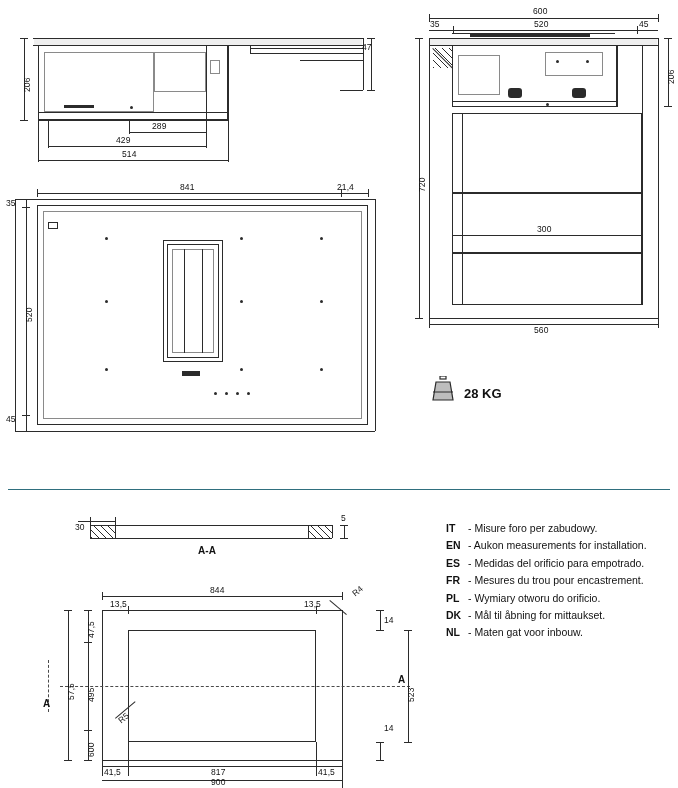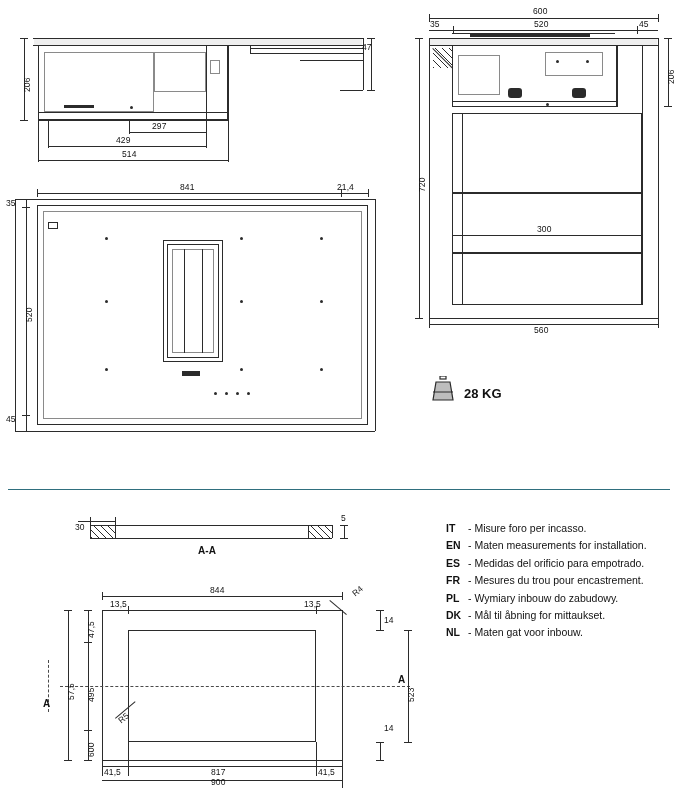--- a/index.html
+++ b/index.html
@@ -68,21 +68,21 @@
     <div class="dim rot" style="left:22px;top:92px;">206</div>
 
     <div class="ln vl" style="left:371px;top:38px;height:52px;"></div>
     <div class="ln hl" style="left:367px;top:38px;width:8px;"></div>
     <div class="ln hl" style="left:367px;top:90px;width:8px;"></div>
     <div class="dim" style="left:362px;top:42px;">47</div>
 
     <div class="ln vl" style="left:129px;top:120px;height:14px;"></div>
     <div class="ln vl" style="left:206px;top:120px;height:14px;"></div>
     <div class="ln hl" style="left:129px;top:132px;width:77px;"></div>
-    <div class="dim" style="left:152px;top:121px;">297</div>
+    <div class="dim" style="left:152px;top:121px;">289</div>
 
     <div class="ln vl" style="left:48px;top:120px;height:28px;"></div>
     <div class="ln vl" style="left:206px;top:132px;height:16px;"></div>
     <div class="ln hl" style="left:48px;top:146px;width:158px;"></div>
     <div class="dim" style="left:116px;top:135px;">429</div>
 
     <div class="ln vl" style="left:38px;top:120px;height:42px;"></div>
     <div class="ln vl" style="left:228px;top:120px;height:42px;"></div>
     <div class="ln hl" style="left:38px;top:160px;width:190px;"></div>
     <div class="dim" style="left:122px;top:149px;">514</div>
@@ -325,22 +325,22 @@
     <div class="ln hl" style="left:128px;top:766px;width:188px;"></div>
     <div class="dim" style="left:211px;top:767px;">817</div>
     <div class="ln hl" style="left:316px;top:766px;width:26px;"></div>
     <div class="dim" style="left:318px;top:767px;">41,5</div>
 
     <div class="ln hl" style="left:102px;top:780px;width:240px;"></div>
     <div class="dim" style="left:211px;top:777px;">900</div>
   </div>
 
   <div class="legend" style="left:446px;top:520px;width:232px;">
-    <div><span class="code" style="width:22px;">IT</span><span>- Misure foro per incasso.</span></div>
-    <div><span class="code" style="width:22px;">EN</span><span>- Maten measurements for installation.</span></div>
+    <div><span class="code" style="width:22px;">IT</span><span>- Misure foro per zabudowy.</span></div>
+    <div><span class="code" style="width:22px;">EN</span><span>- Aukon measurements for installation.</span></div>
     <div><span class="code" style="width:22px;">ES</span><span>- Medidas del orificio para empotrado.</span></div>
     <div><span class="code" style="width:22px;">FR</span><span>- Mesures du trou pour encastrement.</span></div>
-    <div><span class="code" style="width:22px;">PL</span><span>- Wymiary inbouw do zabudowy.</span></div>
+    <div><span class="code" style="width:22px;">PL</span><span>- Wymiary otworu do orificio.</span></div>
     <div><span class="code" style="width:22px;">DK</span><span>- Mål til åbning for mittaukset.</span></div>
     <div><span class="code" style="width:22px;">NL</span><span>- Maten gat voor inbouw.</span></div>
   </div>
 
 </div>
 
 </body></html>

